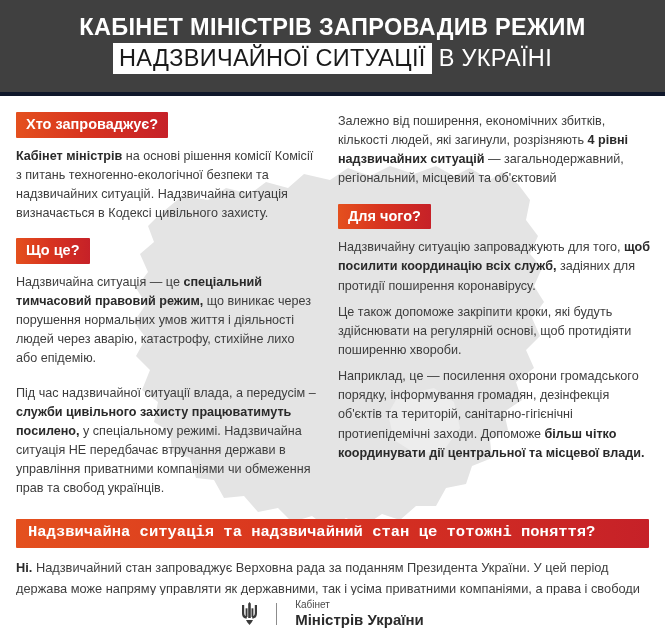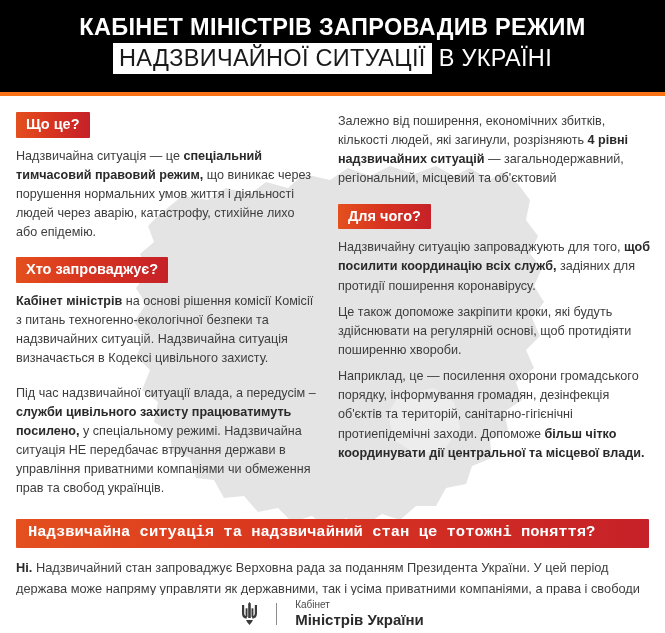--- a/index.html
+++ b/index.html
@@ -31,22 +31,22 @@
     position: absolute;
     left: 50%;
     top: 0;
     transform: translateX(-50%);
   }
 
   
   .header {
     position: relative;
     z-index: 3;
-    background: #000000;
-    border-bottom: 4px solid #f97316;
+    background: #404040;
+    border-bottom: 4px solid #0f172a;
     padding: 14px 0 8px 0;
     text-align: center;
     width: 665px;
     box-sizing: border-box;
     height: 96px;
   }
   .header-line1 {
     color: #ffffff;
     font-size: 23.5px;
     font-weight: bold;
@@ -211,22 +211,22 @@
 
 <div class="header">
   <div class="header-line1">КАБІНЕТ МІНІСТРІВ ЗАПРОВАДИВ РЕЖИМ</div>
   <div class="header-line2">
     <span class="hl-highlight">НАДЗВИЧАЙНОЇ СИТУАЦІЇ</span><span class="hl-plain">В УКРАЇНІ</span>
   </div>
 </div>
 
 <div class="content">
   <div class="col col-left" id="left-col">
+      <div class="section"><div class="badge">Хто запроваджує?</div><div class="para"><b>Кабінет міністрів</b><span> на основі рішення комісії Комісії з питань техногенно-екологічної безпеки та надзвичайних ситуацій. Надзвичайна ситуація визначається в Кодексі цивільного захисту.</span></div></div>
       <div class="section"><div class="badge">Що це?</div><div class="para"><span>Надзвичайна ситуація — це </span><b>спеціальний тимчасовий правовий режим,</b><span> що виникає через порушення нормальних умов життя і діяльності  людей через аварію, катастрофу, стихійне лихо або епідемію.</span></div></div>
-      <div class="section"><div class="badge">Хто запроваджує?</div><div class="para"><b>Кабінет міністрів</b><span> на основі рішення комісії Комісії з питань техногенно-екологічної безпеки та надзвичайних ситуацій. Надзвичайна ситуація визначається в Кодексі цивільного захисту.</span></div></div>
       <div class="section"><div class="para"><span>Під час надзвичайної ситуації влада, а передусім – </span><b>служби цивільного захисту працюватимуть посилено,</b><span> у спеціальному режимі. Надзвичайна ситуація НЕ передбачає втручання держави в управління приватними компаніями чи обмеження прав та свобод українців.</span></div></div>
     </div>
   <div class="col col-right" id="right-col">
       <div class="section"><div class="para"><span>Залежно від поширення, економічних збитків, кількості людей, які загинули, розрізняють </span><b>4 рівні надзвичайних ситуацій</b><span> — загальнодержавний, регіональний, місцевий та об'єктовий</span></div></div>
       <div class="section"><div class="badge">Для чого?</div><div class="para para-tight"><span>Надзвичайну ситуацію запроваджують для того, </span><b>щоб посилити координацію всіх служб,</b><span> задіяних для протидії поширення коронавірусу.</span></div><div class="para para-tight"><span>Це також допоможе закріпити кроки, які будуть здійснювати на регулярній основі, щоб протидіяти поширенню хвороби.</span></div><div class="para"><span>Наприклад, це — посилення охорони громадського порядку, інформування громадян, дезінфекція об'єктів та територій, санітарно-гігієнічні протиепідемічні заходи. Допоможе </span><b>більш чітко координувати дії центральної та місцевої влади.</b></div></div>
     </div>
 </div>
 
 <div class="bottom">
   <div class="badge badge-wide">Надзвичайна ситуація та надзвичайний стан це тотожні поняття?</div>

